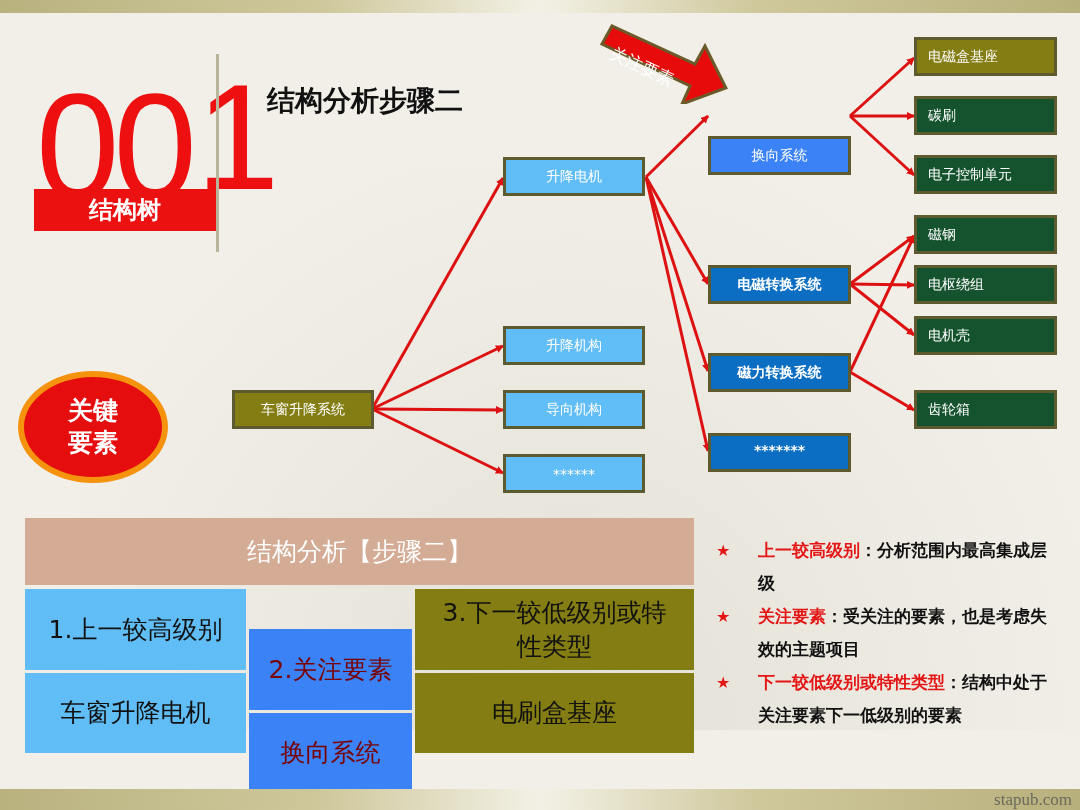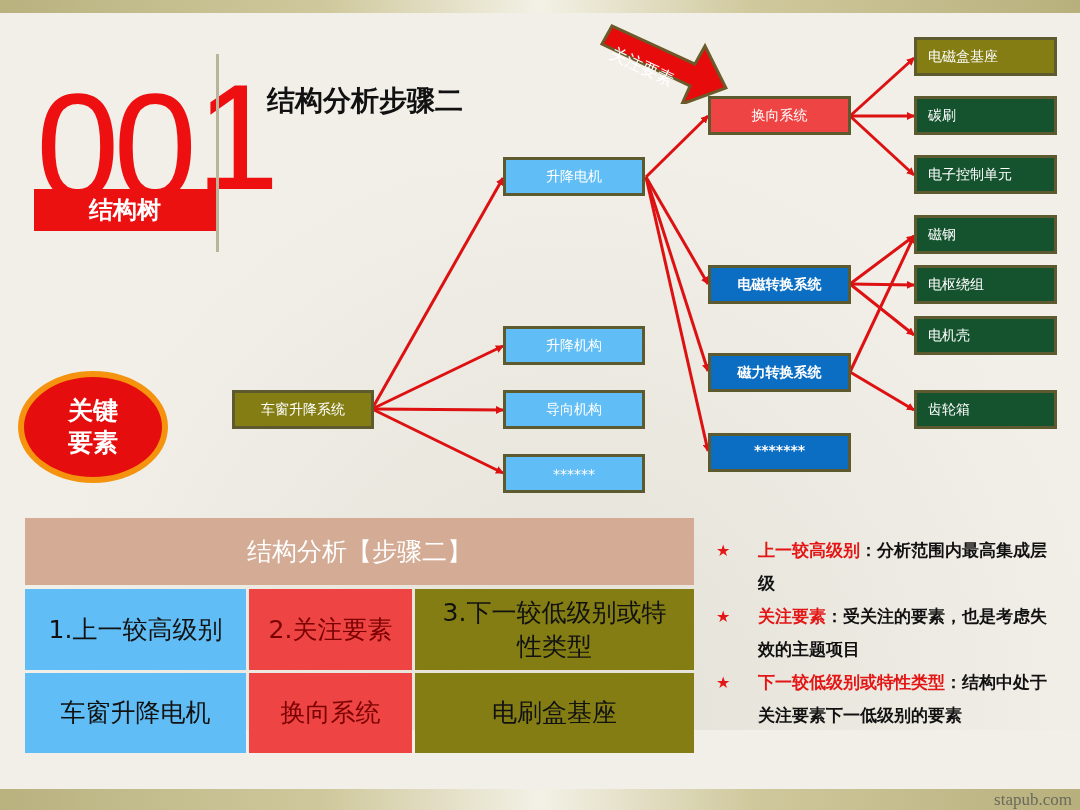--- a/index.html
+++ b/index.html
@@ -50,21 +50,21 @@
 
   .node {
     position: absolute; height: 39px; border: 3px solid #5e5a30;
     display: flex; align-items: center; color: #fff; font-size: 14px;
     white-space: nowrap;
   }
   .node.center { justify-content: center; }
   .node.left { padding-left: 11px; }
   .c-olive { background: #837d13; }
   .c-sky { background: #60bdf5; }
-  .c-red { background: #ef4444; }
+  .c-red { background: #3b82f6; margin-top: 40px; }
   .c-blue { background: #0c6ec2; font-weight: bold; }
   .c-purple { background: #14532d; }
 
   .key-circle {
     position: absolute; left: 18px; top: 371px; width: 150px; height: 112px;
     border-radius: 50%; background: #e50d0d; border: 6px solid #f5920e;
     color: #fff; font-weight: bold; font-size: 25px; line-height: 32px;
     display: flex; align-items: center; justify-content: center; text-align: center;
   }
 

